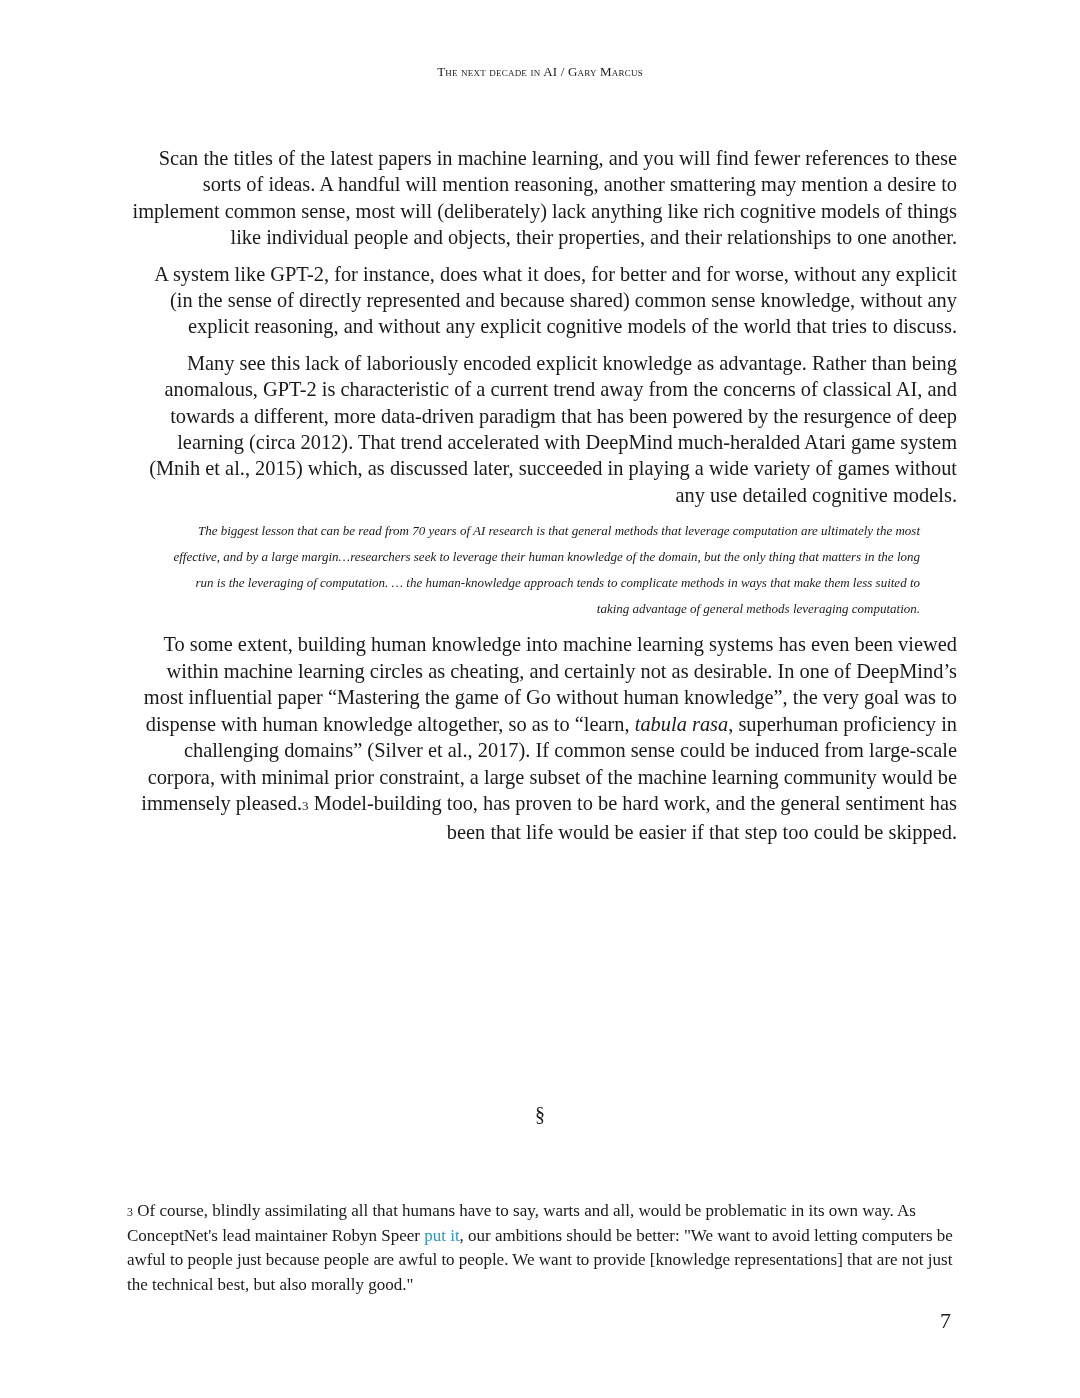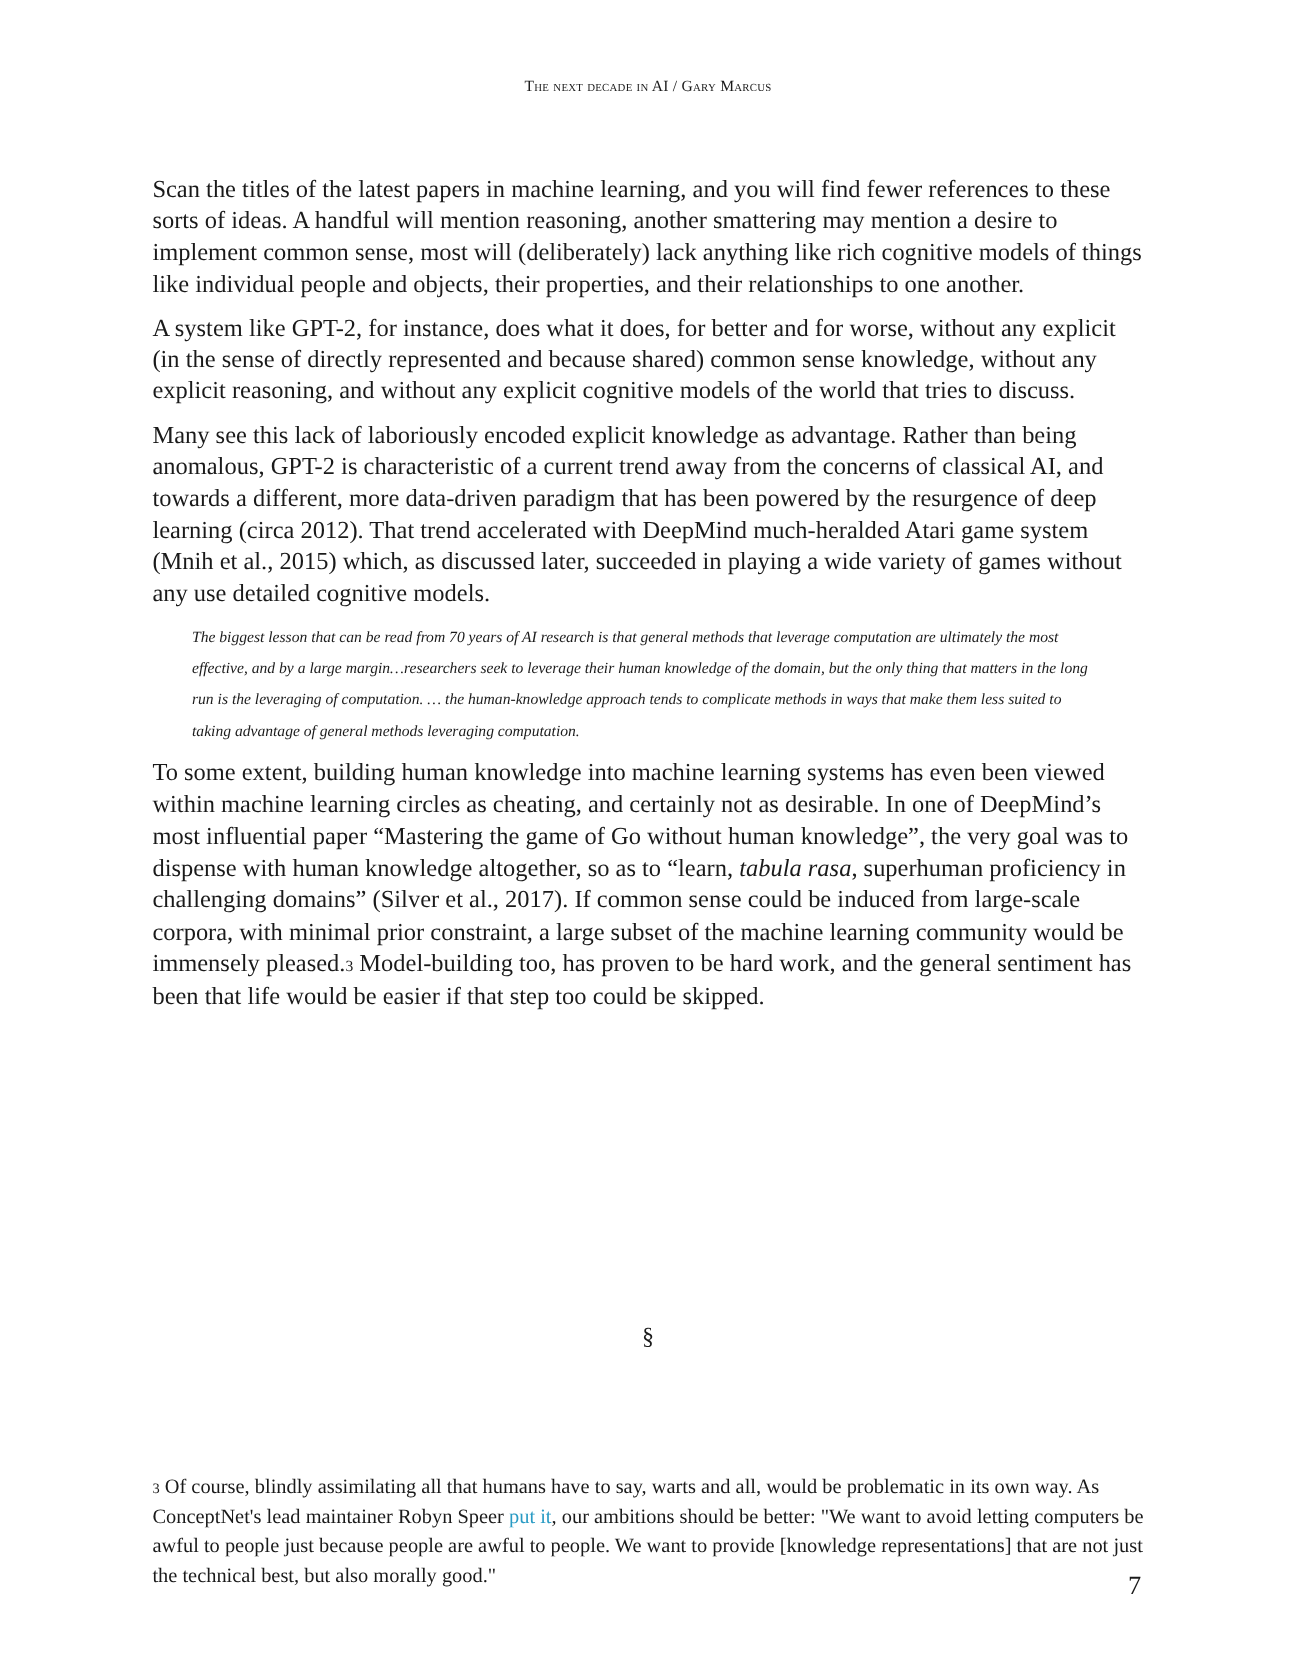--- a/index.html
+++ b/index.html
@@ -8,37 +8,37 @@
       font-family: "Liberation Serif", "DejaVu Serif", serif;
       color: #1a1a1a;
     }
     .running-header {
       position: absolute; top: 64px; left: 0; width: 1080px;
       text-align: center; font-size: 13px; letter-spacing: 0.2px;
       font-variant: small-caps; color: #1a1a1a;
     }
     .content {
       position: absolute; left: 127px; top: 145px; width: 830px;
-      font-size: 20.4px; line-height: 26.4px;
+      font-size: 20.4px; line-height: 26.4px; text-align: right;
     }
     .content p { margin: 0 0 10px 0; }
     .quote {
       margin: 0 0 10px 33px; width: 760px;
       font-style: italic; font-size: 13px; line-height: 25.8px;
     }
     a.link { color: #2a9bc4; text-decoration: underline; text-decoration-color: #2a9bc4; }
     a.link-plain { color: #2a9bc4; text-decoration: none; }
     sup.fnref { font-size: 13px; vertical-align: baseline; position: relative; top: 0; }
     .section-mark {
       position: absolute; top: 1103px; left: 0; width: 1080px;
       text-align: center; font-size: 20px;
     }
     .footnote {
       position: absolute; left: 127px; top: 1199px; width: 830px;
-      font-size: 17px; line-height: 24.2px; margin-top: 28px;
+      font-size: 17px; line-height: 24.2px;
     }
     .footnote .fnnum { font-size: 12px; }
     .page-number {
       position: absolute; top: 1308px; left: 940px; font-size: 22px;
     }
   </style>
 </head>
 <body>
 
 <div class="running-header">The next decade in AI / Gary Marcus</div>

